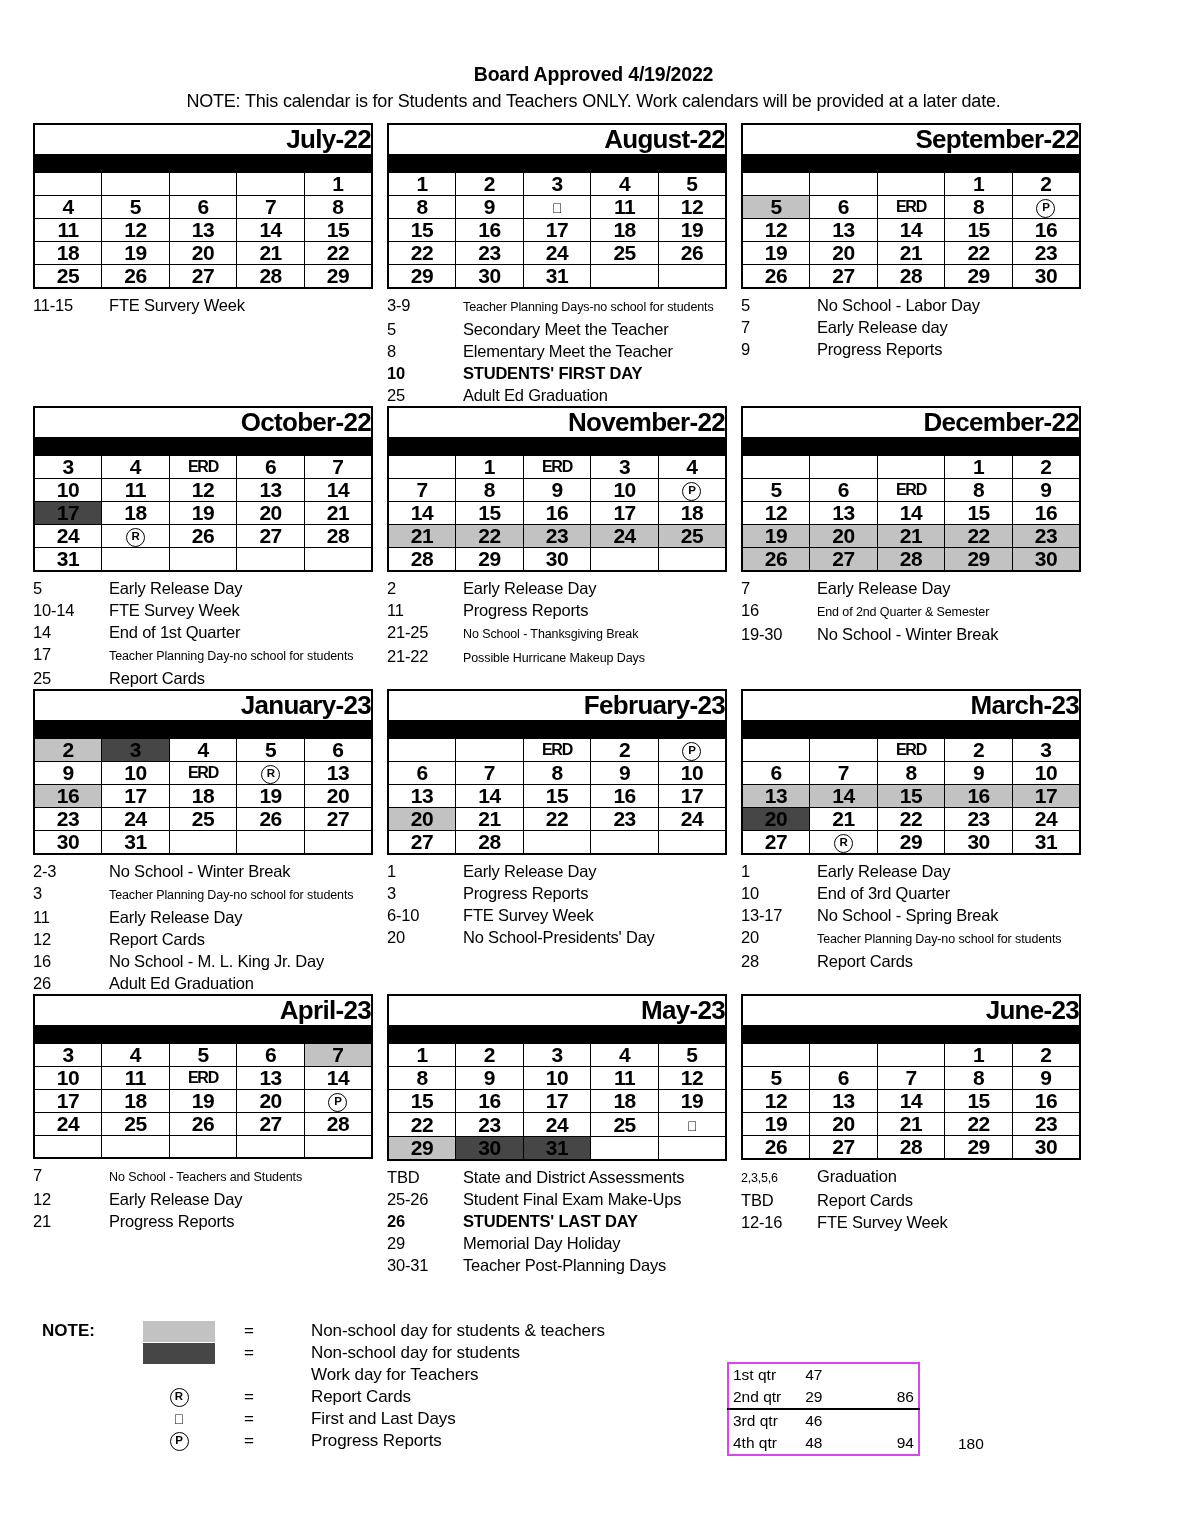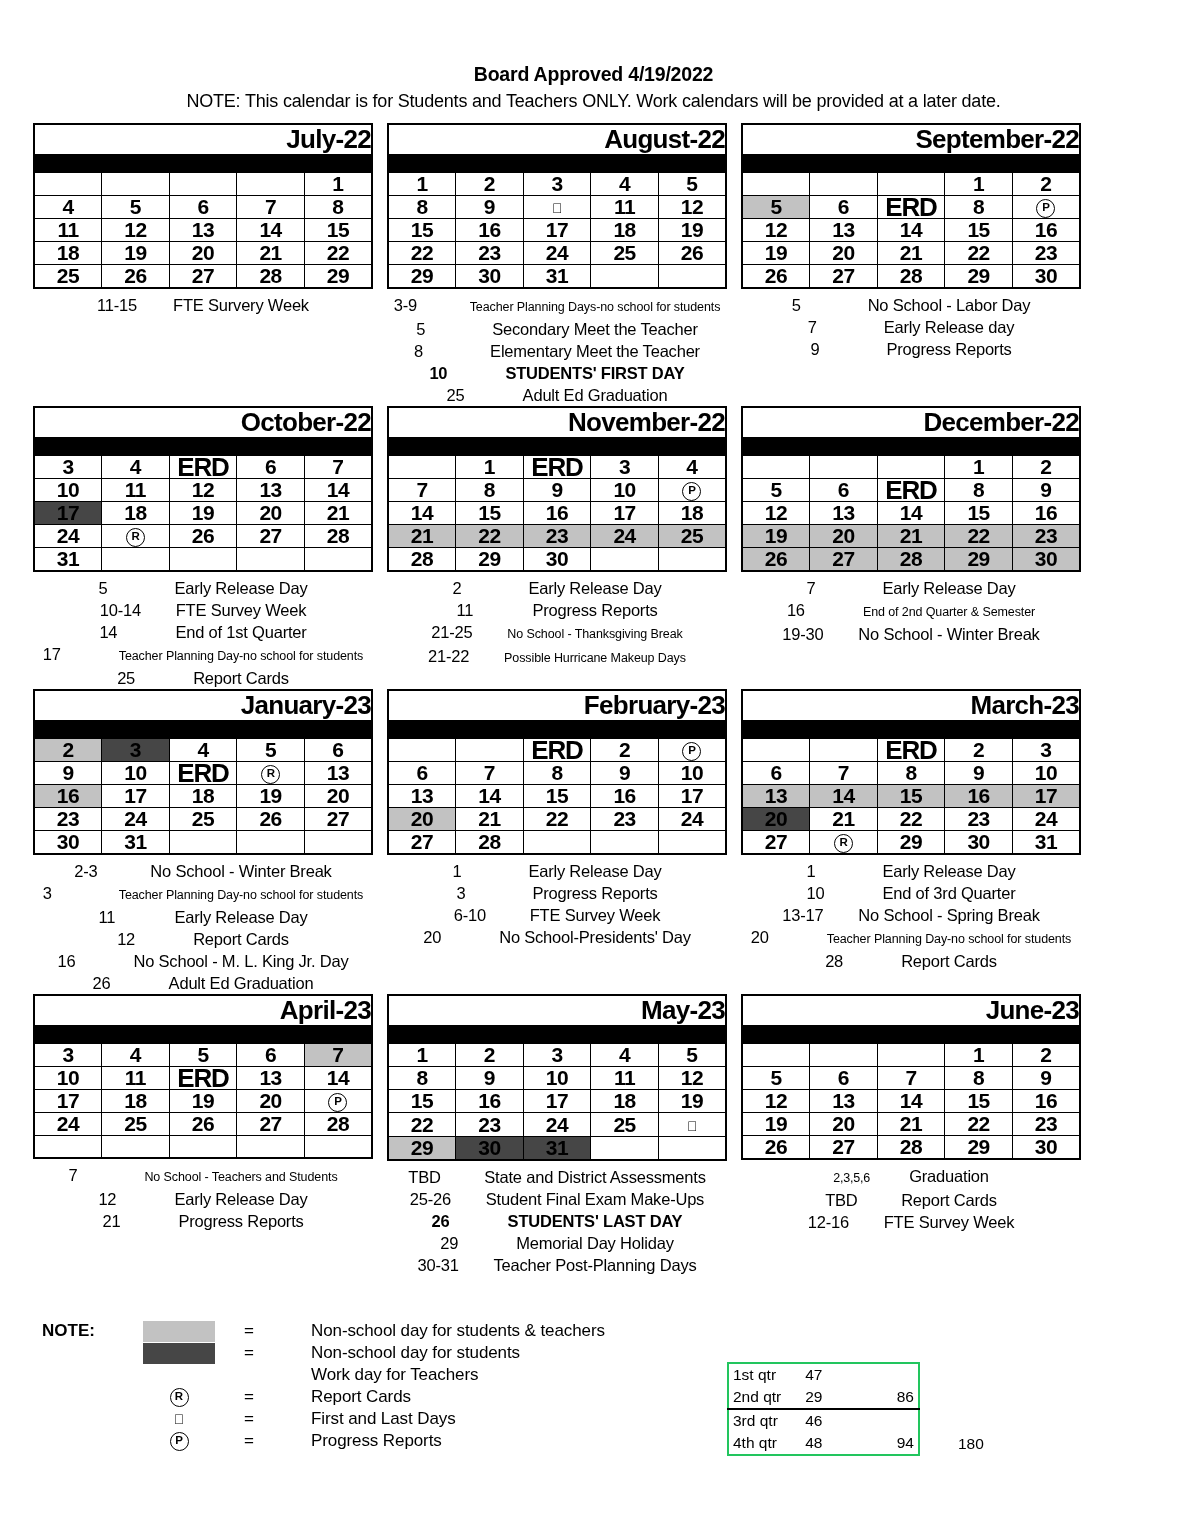--- a/index.html
+++ b/index.html
@@ -65,21 +65,21 @@
     height: 17px;
   }
   .cal .day {
     text-align: center;
     font-size: 21px;
     font-weight: bold;
     height: 21px;
     line-height: 22px;
     letter-spacing: -0.5px;
   }
-  .cal .day.erd { font-size: 26px; letter-spacing: -1.2px; }
+  .cal .day.erd { font-size: 16px; letter-spacing: -1.2px; }
   .cal .day.gray-light { background: #c2c2c2; }
   .cal .day.gray-dark  { background: #464646; }
   .cal .day.empty { }
 
   .glyph-circle {
     display: inline-block;
     width: 17px; height: 17px;
     border: 1.6px solid #000;
     border-radius: 50%;
     font-size: 11.5px;
@@ -99,21 +99,20 @@
   
   .events {
     margin-top: 5px;
     width: 340px;
   }
   .ev {
     display: flex;
     align-items: baseline;
     line-height: 22px;
     min-height: 22px;
-    justify-content: center;
   }
   .ev .d {
     width: 76px;
     flex: 0 0 76px;
     font-size: 16.5px;
     letter-spacing: -0.2px;
   }
   .ev .t {
     font-size: 16.5px;
     letter-spacing: -0.2px;
@@ -170,21 +169,21 @@
   
   .qtr-wrap {
     position: absolute;
     left: 727px;
     top: 1362px;
     display: flex;
     align-items: flex-end;
   }
   table.qtr {
     border-collapse: collapse;
-    border: 2px solid #22c55e;
+    border: 2px solid #d946ef;
     width: 193px;
   }
   table.qtr td {
     font-size: 15.5px;
     padding: 0 4px;
     height: 22px;
     line-height: 22px;
     border: none;
   }
   table.qtr tr.sep td { border-bottom: 2px solid #000; }

